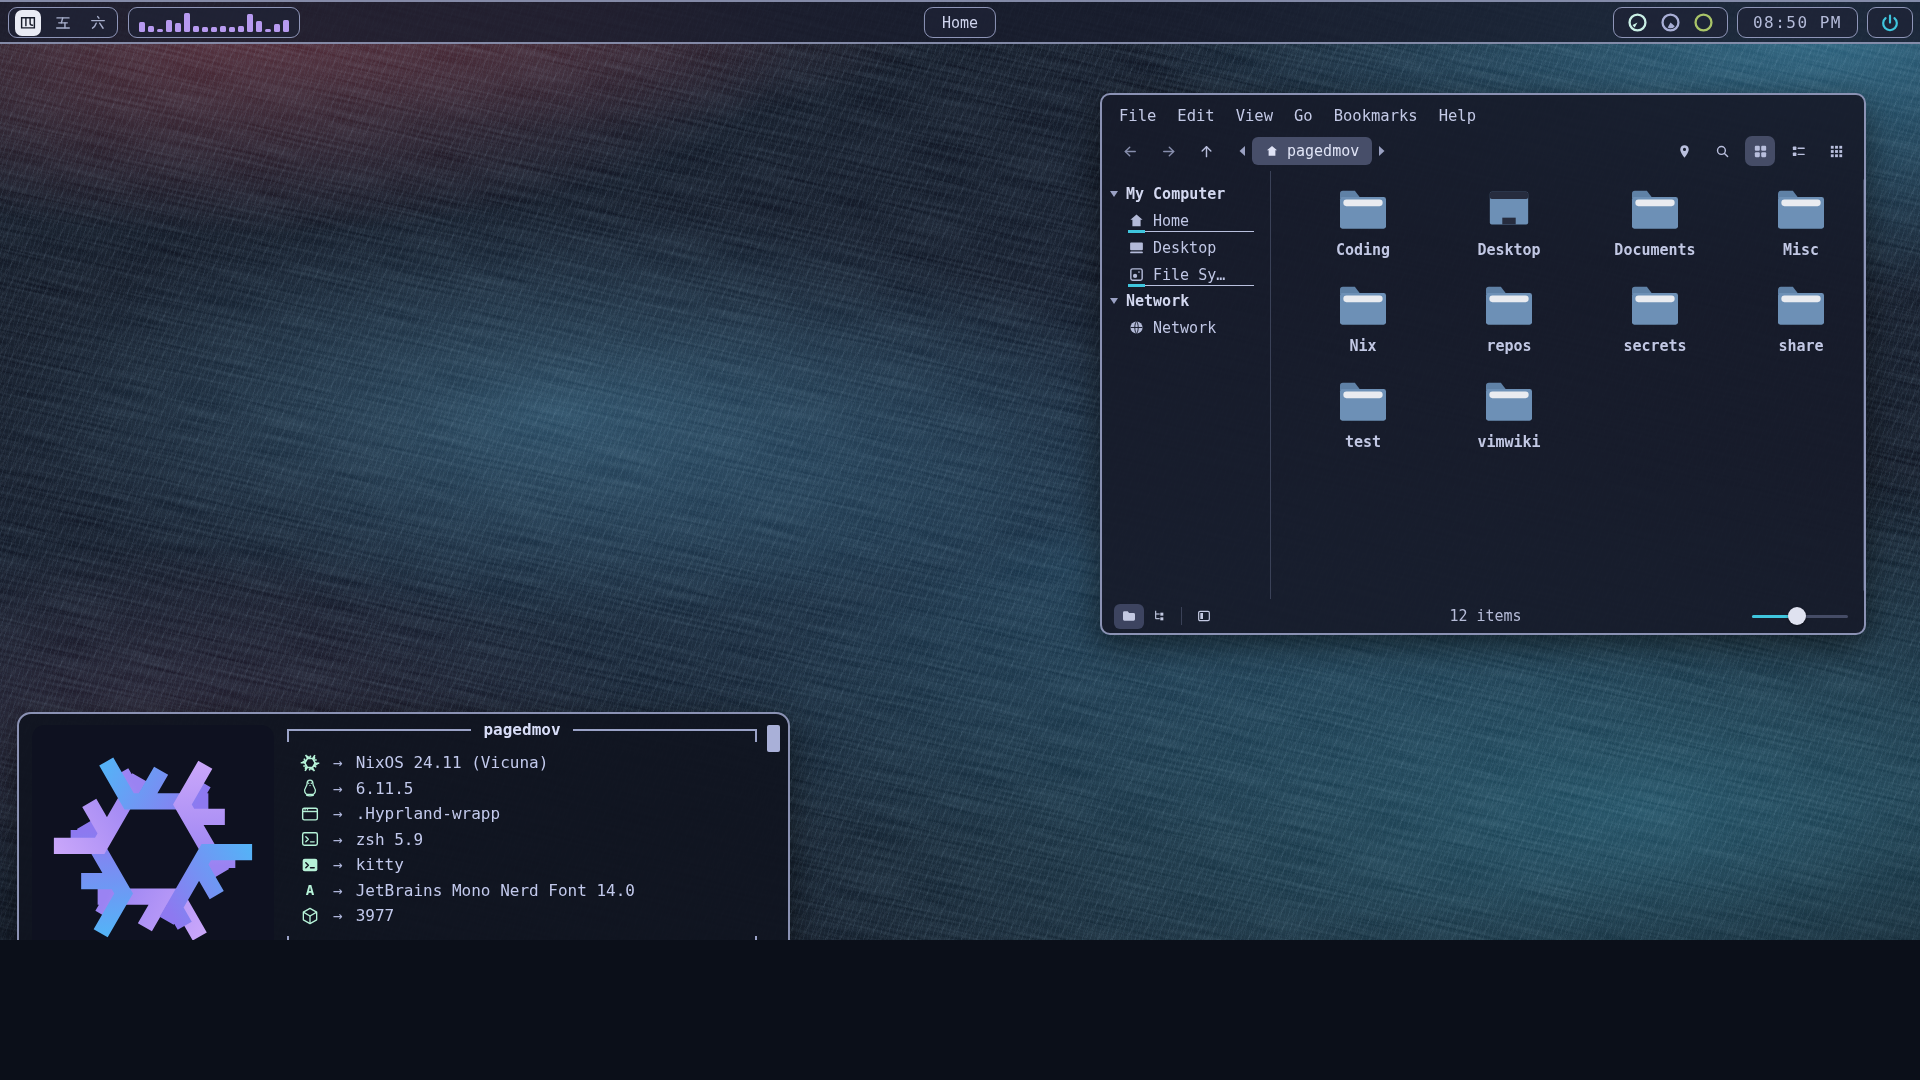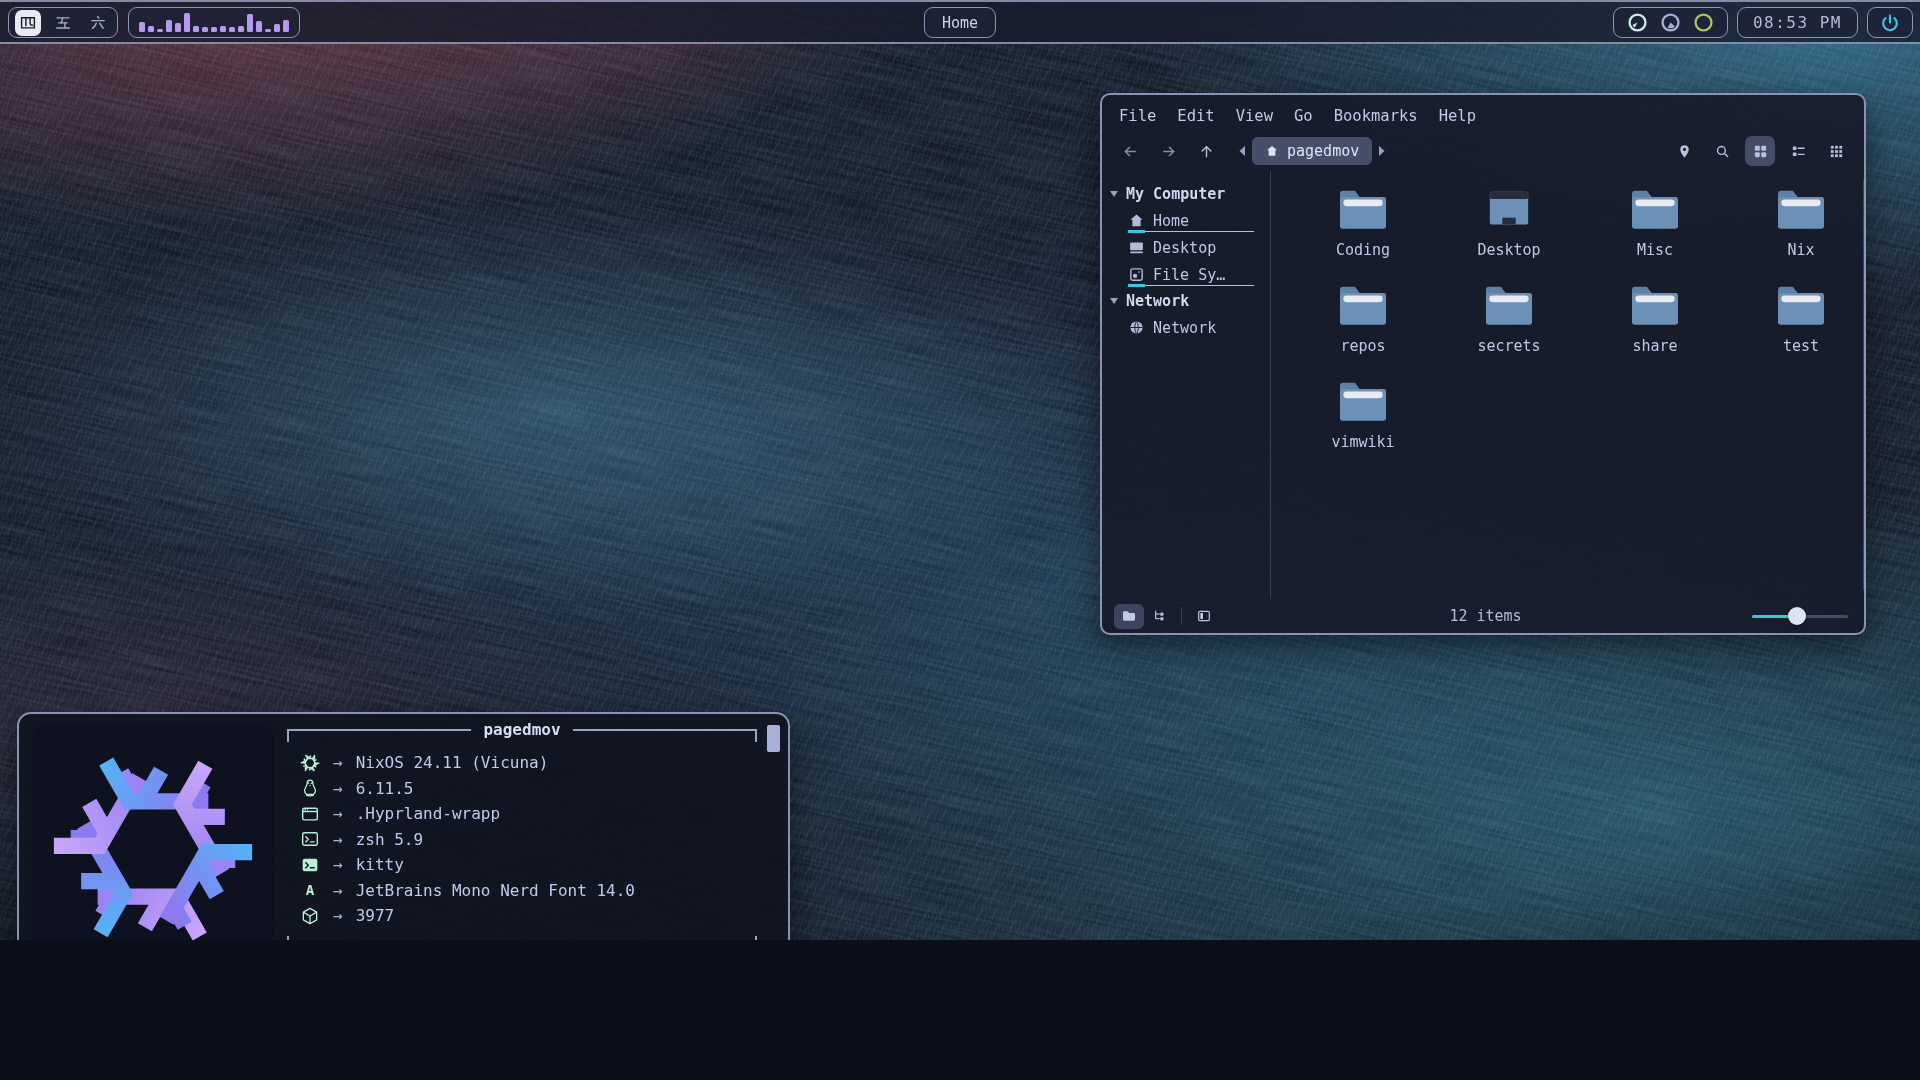--- a/index.html
+++ b/index.html
@@ -76,21 +76,21 @@
   .tri{width:0;height:0;border-left:4.5px solid transparent;border-right:4.5px solid transparent;
     border-top:6px solid #9aa1c4;}
   .sb-item{display:flex;align-items:center;gap:8px;padding:4.5px 8px 4.5px 26px;
     color:#c0c7e5;position:relative;}
   .sb-item svg{width:17px;height:17px;color:#b3bad8;flex:none;}
   .sb-item.ul::after{content:'';position:absolute;left:26px;right:16px;bottom:2px;height:1px;
     background:#b9c0de;}
   .sb-item.ul::before{content:'';position:absolute;left:26px;width:17px;bottom:1px;height:3px;
     background:#3fc6de;z-index:1;}
   .fm-files{flex:1;position:relative;border-left:1px solid #3a4157;padding:16px 0 0 22px;}
-  .grid{display:grid;grid-template-columns:repeat(4,140px);column-gap:6px;row-gap:24px;}
+  .grid{display:grid;grid-template-columns:repeat(4,140px);column-gap:6px;row-gap:24px;font-weight:bold;}
   .cell{display:flex;flex-direction:column;align-items:center;}
   .cell svg{width:54px;height:46px;}
   .cell-lbl{margin-top:8px;font-size:15px;color:#c2c8e4;}
   .fm-scroll{position:absolute;right:5px;top:8px;bottom:8px;width:3px;border-radius:2px;
     background:rgba(150,160,200,.28);}
   .fm-status{height:34px;flex:none;display:flex;align-items:center;padding:0 12px;}
   .sbtn{width:30px;height:25px;border-radius:6px;display:grid;place-items:center;color:#c3c9e2;}
   .sbtn svg{width:16px;height:16px;}
   .sbtn.active{background:#3d4460;}
   .sdiv{width:1px;height:18px;background:#3a4157;margin:0 7px;}
@@ -327,21 +327,21 @@
           </svg>
           <svg viewBox="0 0 24 24" class="gauge">
             <circle cx="12" cy="12" r="8.3" fill="none" stroke="#a9afd6" stroke-width="2.4"></circle>
             <path d="M12 12 L16.52 15.79 A5.9 5.9 0 0 1 9.12 17.15 Z" fill="#a9afd6"></path>
           </svg>
           <svg viewBox="0 0 24 24" class="gauge">
             <circle cx="12" cy="12" r="8.3" fill="none" stroke="#a9c468" stroke-width="2.4"></circle>
           </svg>
         </div>
       <div class="pill clock-pill">
-        <span>08:53 PM</span>
+        <span>08:50 PM</span>
       </div>
       <div class="pill power-pill">
         <svg viewBox="0 0 24 24">
           <g fill="none" stroke="#3fc6de" stroke-width="2.6" stroke-linecap="round">
             <path d="M12 3.2v8.3"></path>
               <path d="M17.3 6.2a8.2 8.2 0 1 1-10.6 0"></path>
             </g>
         </svg>
       </div>
     </div>
@@ -492,20 +492,26 @@
               <svg>
                 <use href="#ic-folder"></use>
               </svg>
               <div class="cell-lbl">Coding</div>
             </div>
             <div class="cell">
               <svg>
                 <use href="#ic-monitor"></use>
               </svg>
               <div class="cell-lbl">Desktop</div>
+            </div>
+            <div class="cell">
+              <svg>
+                <use href="#ic-folder"></use>
+              </svg>
+              <div class="cell-lbl">Documents</div>
             </div>
             <div class="cell">
               <svg>
                 <use href="#ic-folder"></use>
               </svg>
               <div class="cell-lbl">Misc</div>
             </div>
             <div class="cell">
               <svg>
                 <use href="#ic-folder"></use>

